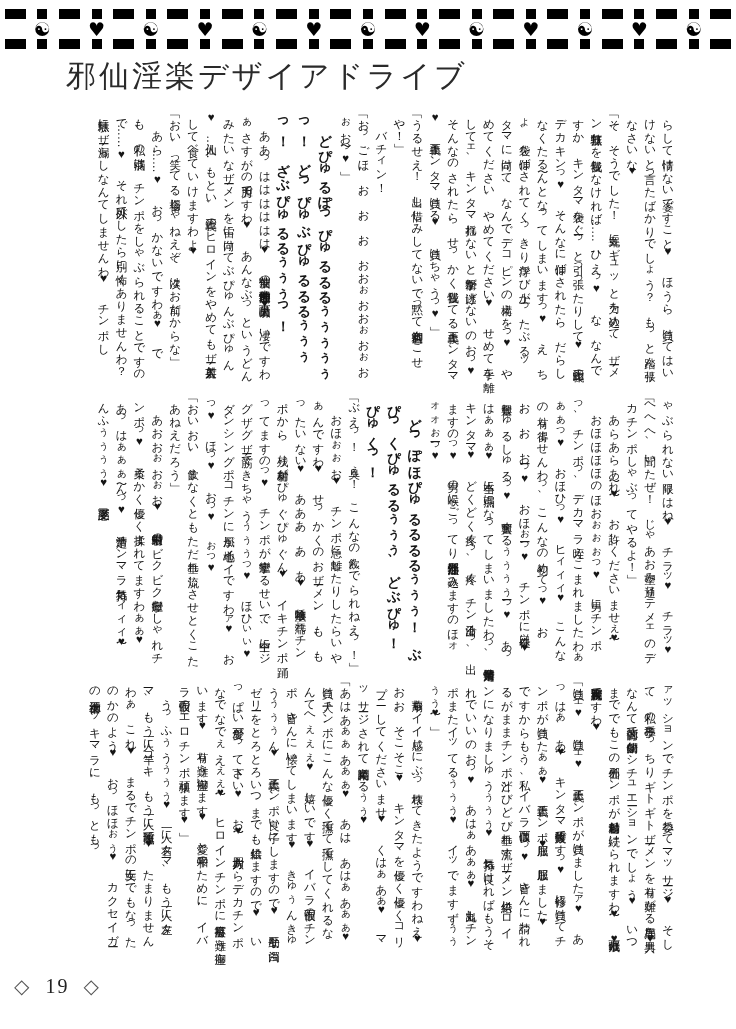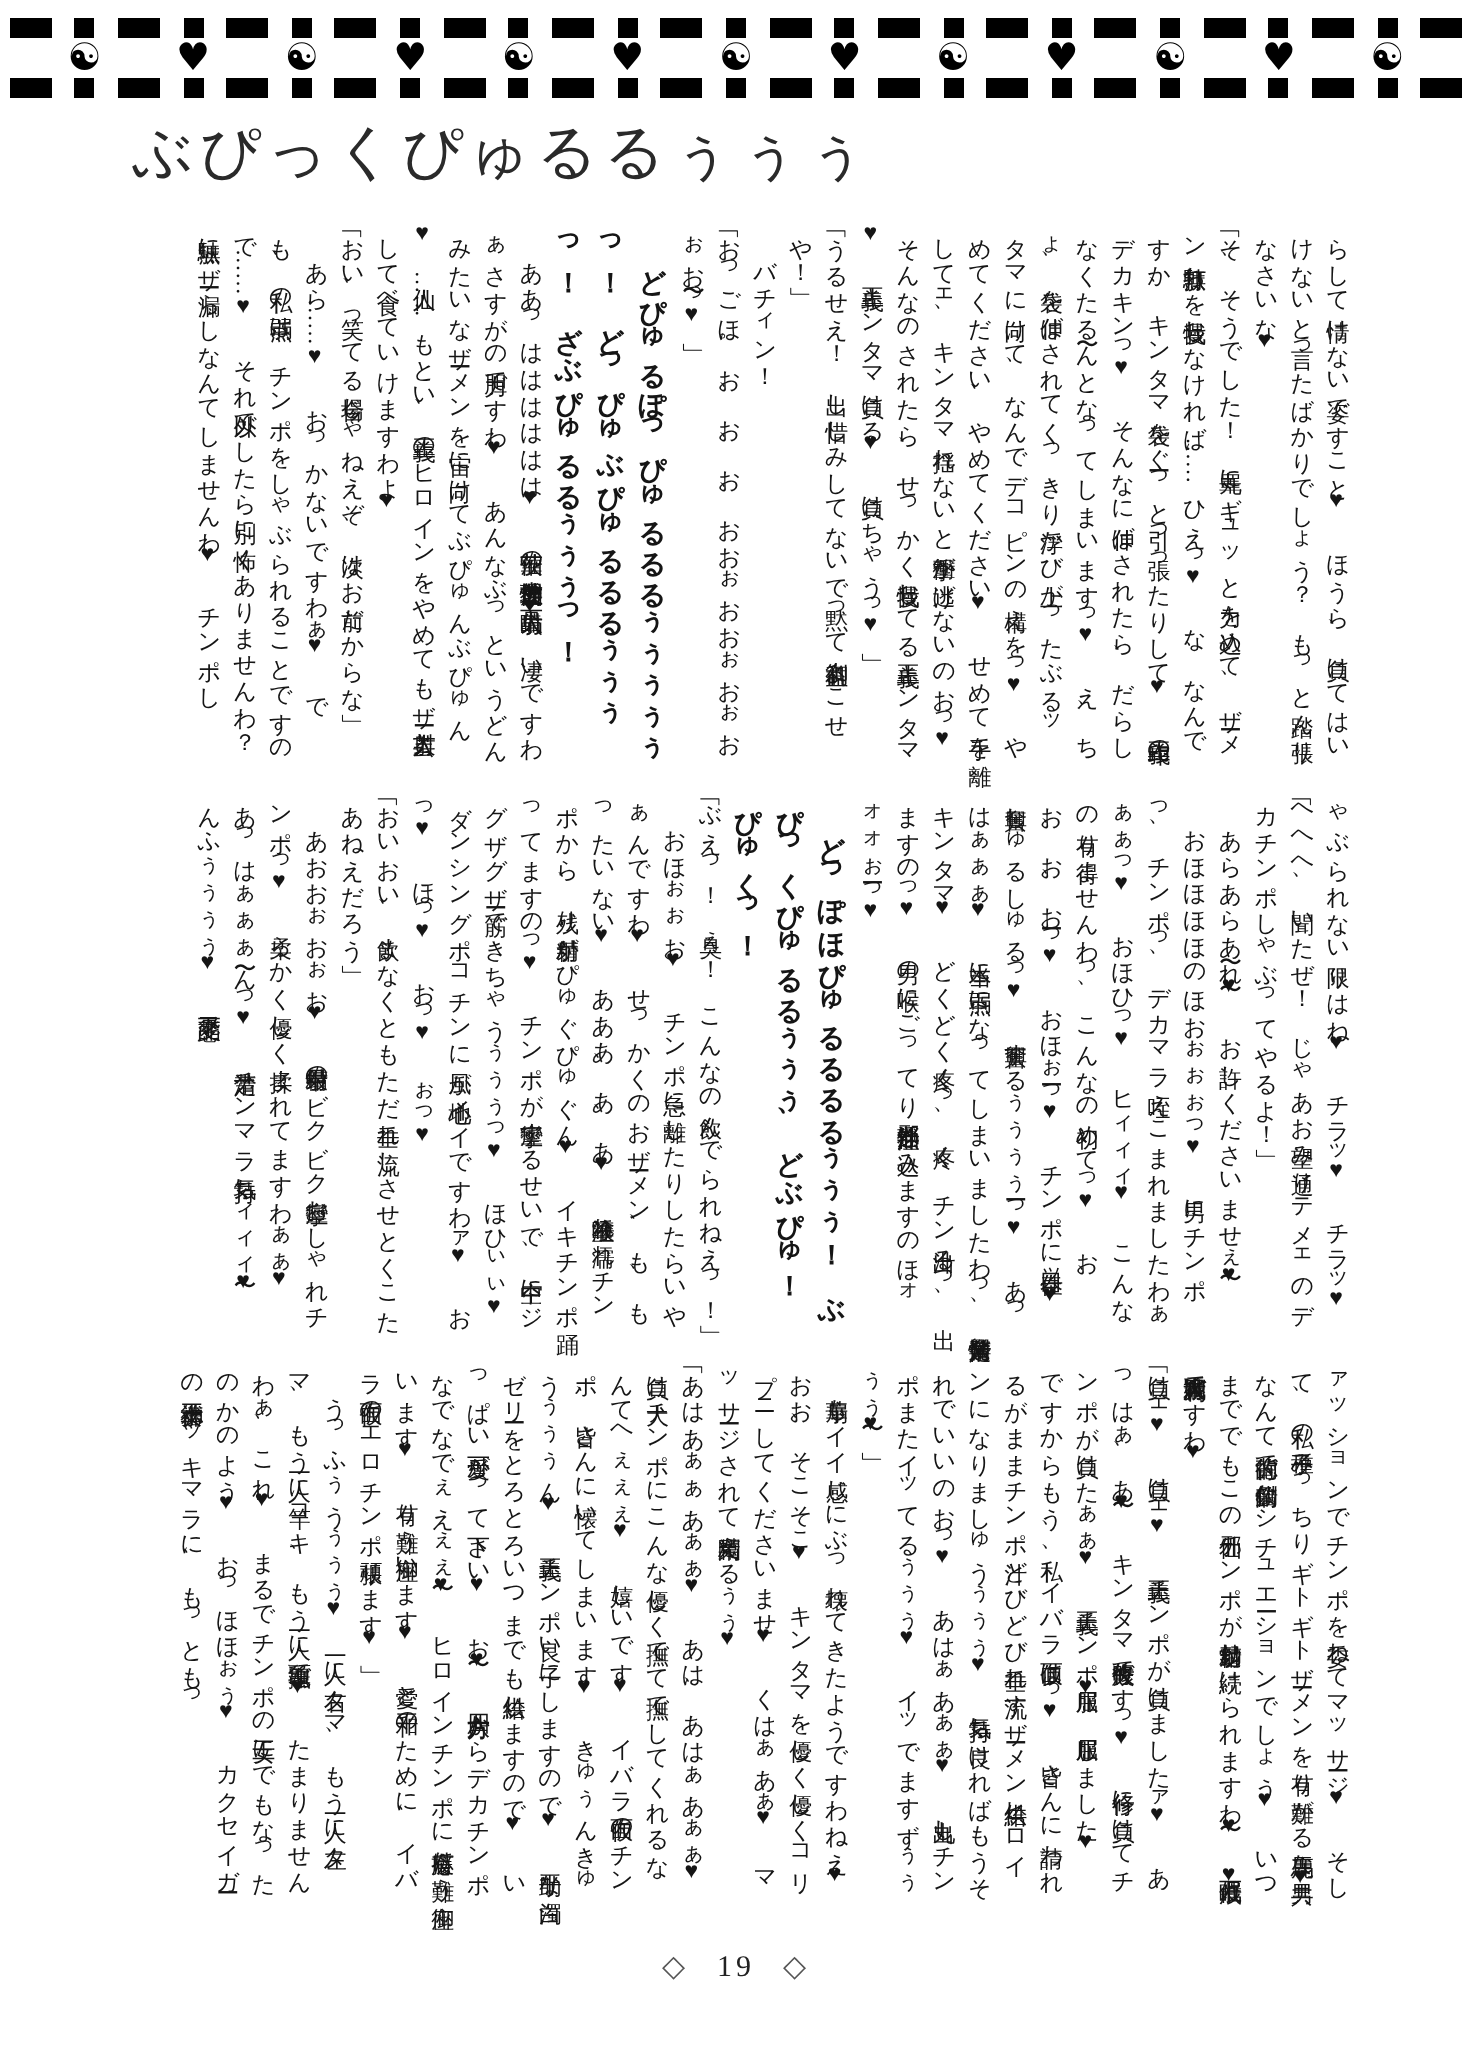--- a/index.html
+++ b/index.html
@@ -30,22 +30,22 @@
   .band-1{top:111px;}
   .band-2{top:395px;}
   .band-3{top:679px;}
   .band p{margin:0;padding:0;}
   .band p.sfx{
     font-family:"DejaVu Sans",sans-serif;font-weight:bold;
     font-size:13.5px;line-height:21px;
   }
   
   .footer{
-    position:absolute;left:0;top:974px;width:736px;text-align:center;
-    font-size:15px;color:#3a3a3a;letter-spacing:2px;
+    position:absolute;left:0;top:974px;width:736px;text-align:left;
+    font-size:20px;color:#3a3a3a;letter-spacing:2px;
   }
   .footer .diamond{color:#555;padding:0 14px;}
   .footer .num{color:#222;}
 </style>
 </head>
 <body>
 
 <div class="page">
 
   <div class="top-border">
@@ -165,21 +165,21 @@
         <span class="bsq"></span>
         <span class="bglyph">☯</span>
         <span class="bsq"></span>
       </div>
       <div class="gunit">
         <span class="gbar"></span>
         <span class="gbar"></span>
       </div>
     </div>
 
-  <h1 class="title">ぶぴっくぴゅるるぅぅぅ</h1>
+  <h1 class="title">邪仙淫楽デザイアドライブ</h1>
 
   <div class="band band-1">
       <p>らして情けない姿ですこと♥　ほうら、負けてはいけないと言ったばかりでしょう？　もっと踏ん張りなさいな♥</p>
       <p>「そ、そうでした！　睾丸にギュッと力を込めて、ザーメン無駄打ちを我慢しなければ……ひえっ♥　な、なんですか、キンタマ袋をぐーっと引っ張ったりして♥　正義印のデカキンっ♥　そんなに伸ばされたら、だらしなくたる〜んとなってしまいますっ♥　え、ちょ、袋を伸ばされてくっきり浮かび上がったぶるッタマに向けて、なんでデコピンの構えをっ♥　やめてください、やめてください♥　せめて手を離してェ、キンタマ揺れないと衝撃が逃げないのおっ♥　そんなのされたら、せっかく我慢してる正義キンタマ♥　正義キンタマ負ける♥　負けちゃうっ♥」</p>
       <p>「うるせえ！　出し惜しみしてないで黙って御利益よこせや！」</p>
       <p>　バチィン！</p>
       <p>「おっごほ。お、お、お、おおぉおおぉおぉおぉお〜っ♥」</p>
       <p class="sfx">　どぴゅるぽっぴゅるるるぅぅぅぅぅっ！　どっぴゅぶぴゅるるるぅぅぅっ！　ざぶぴゅるるぅぅぅっ！</p>
       <p>　ああっはははははは♥　茨華仙の失神寸前理性崩壊ド下品大噴射♥　凄いですわぁさすがの胆力ですわ♥　あんなぶっというどんみたいなザーメンを宙に向けてぶぴゅんぶぴゅん♥　仙人……もとい、正義のヒロインをやめてもザー射芸人として食べていけますわよ♥</p>
       <p>「おい、笑ってる場合じゃねえぞ、次はお前だからな」</p>

